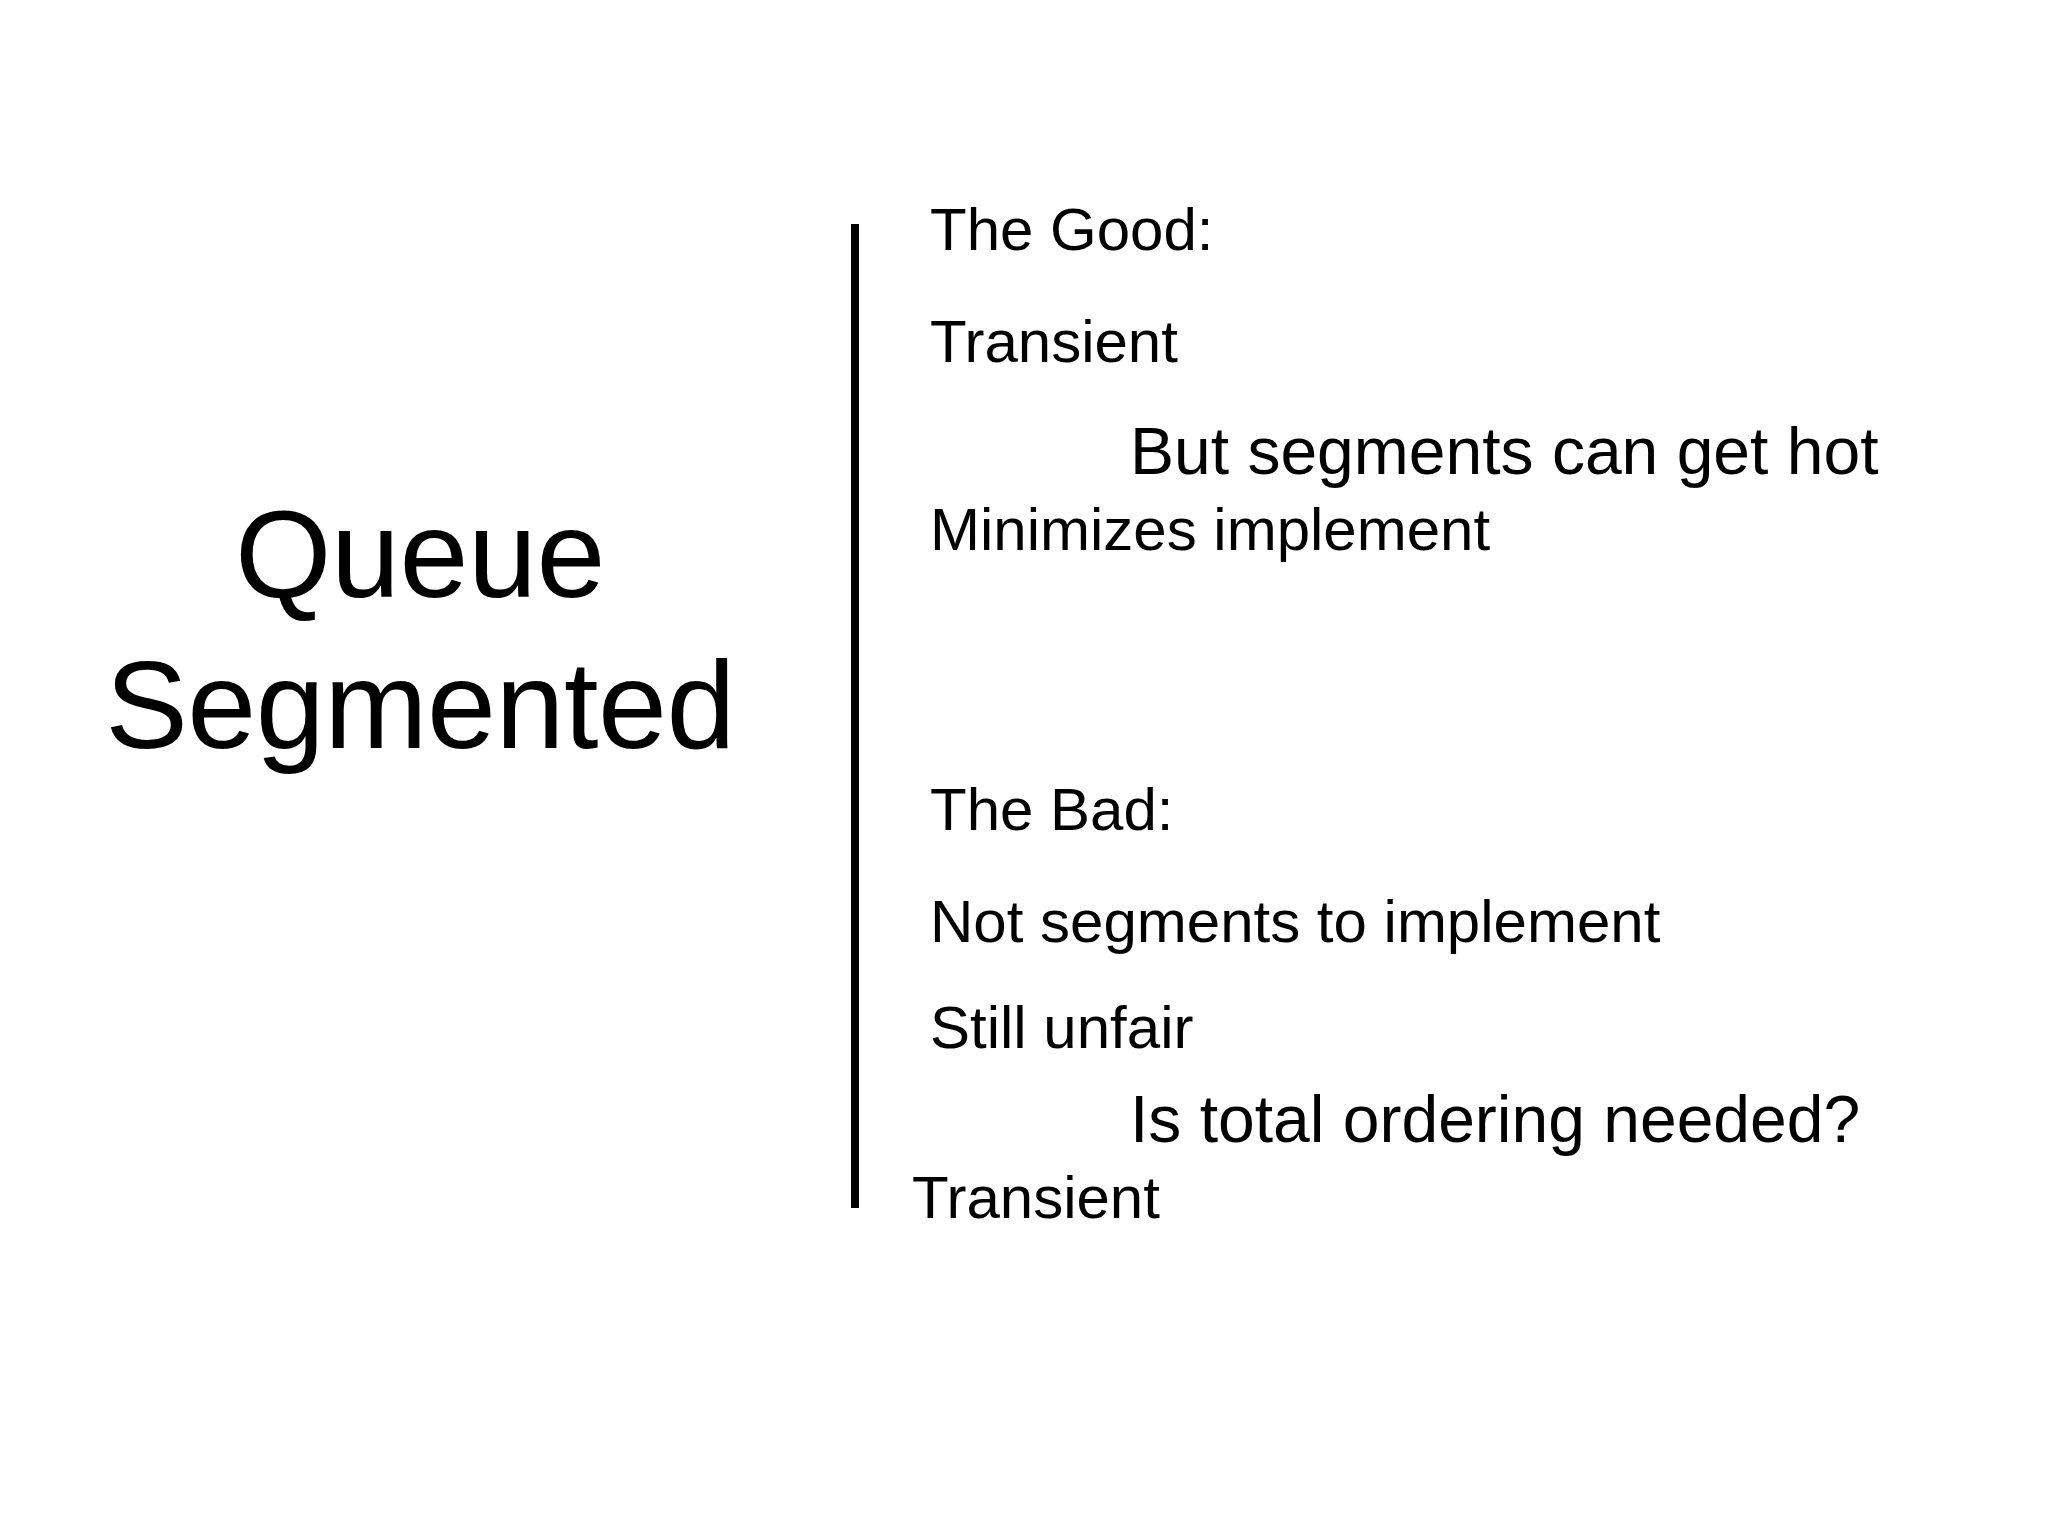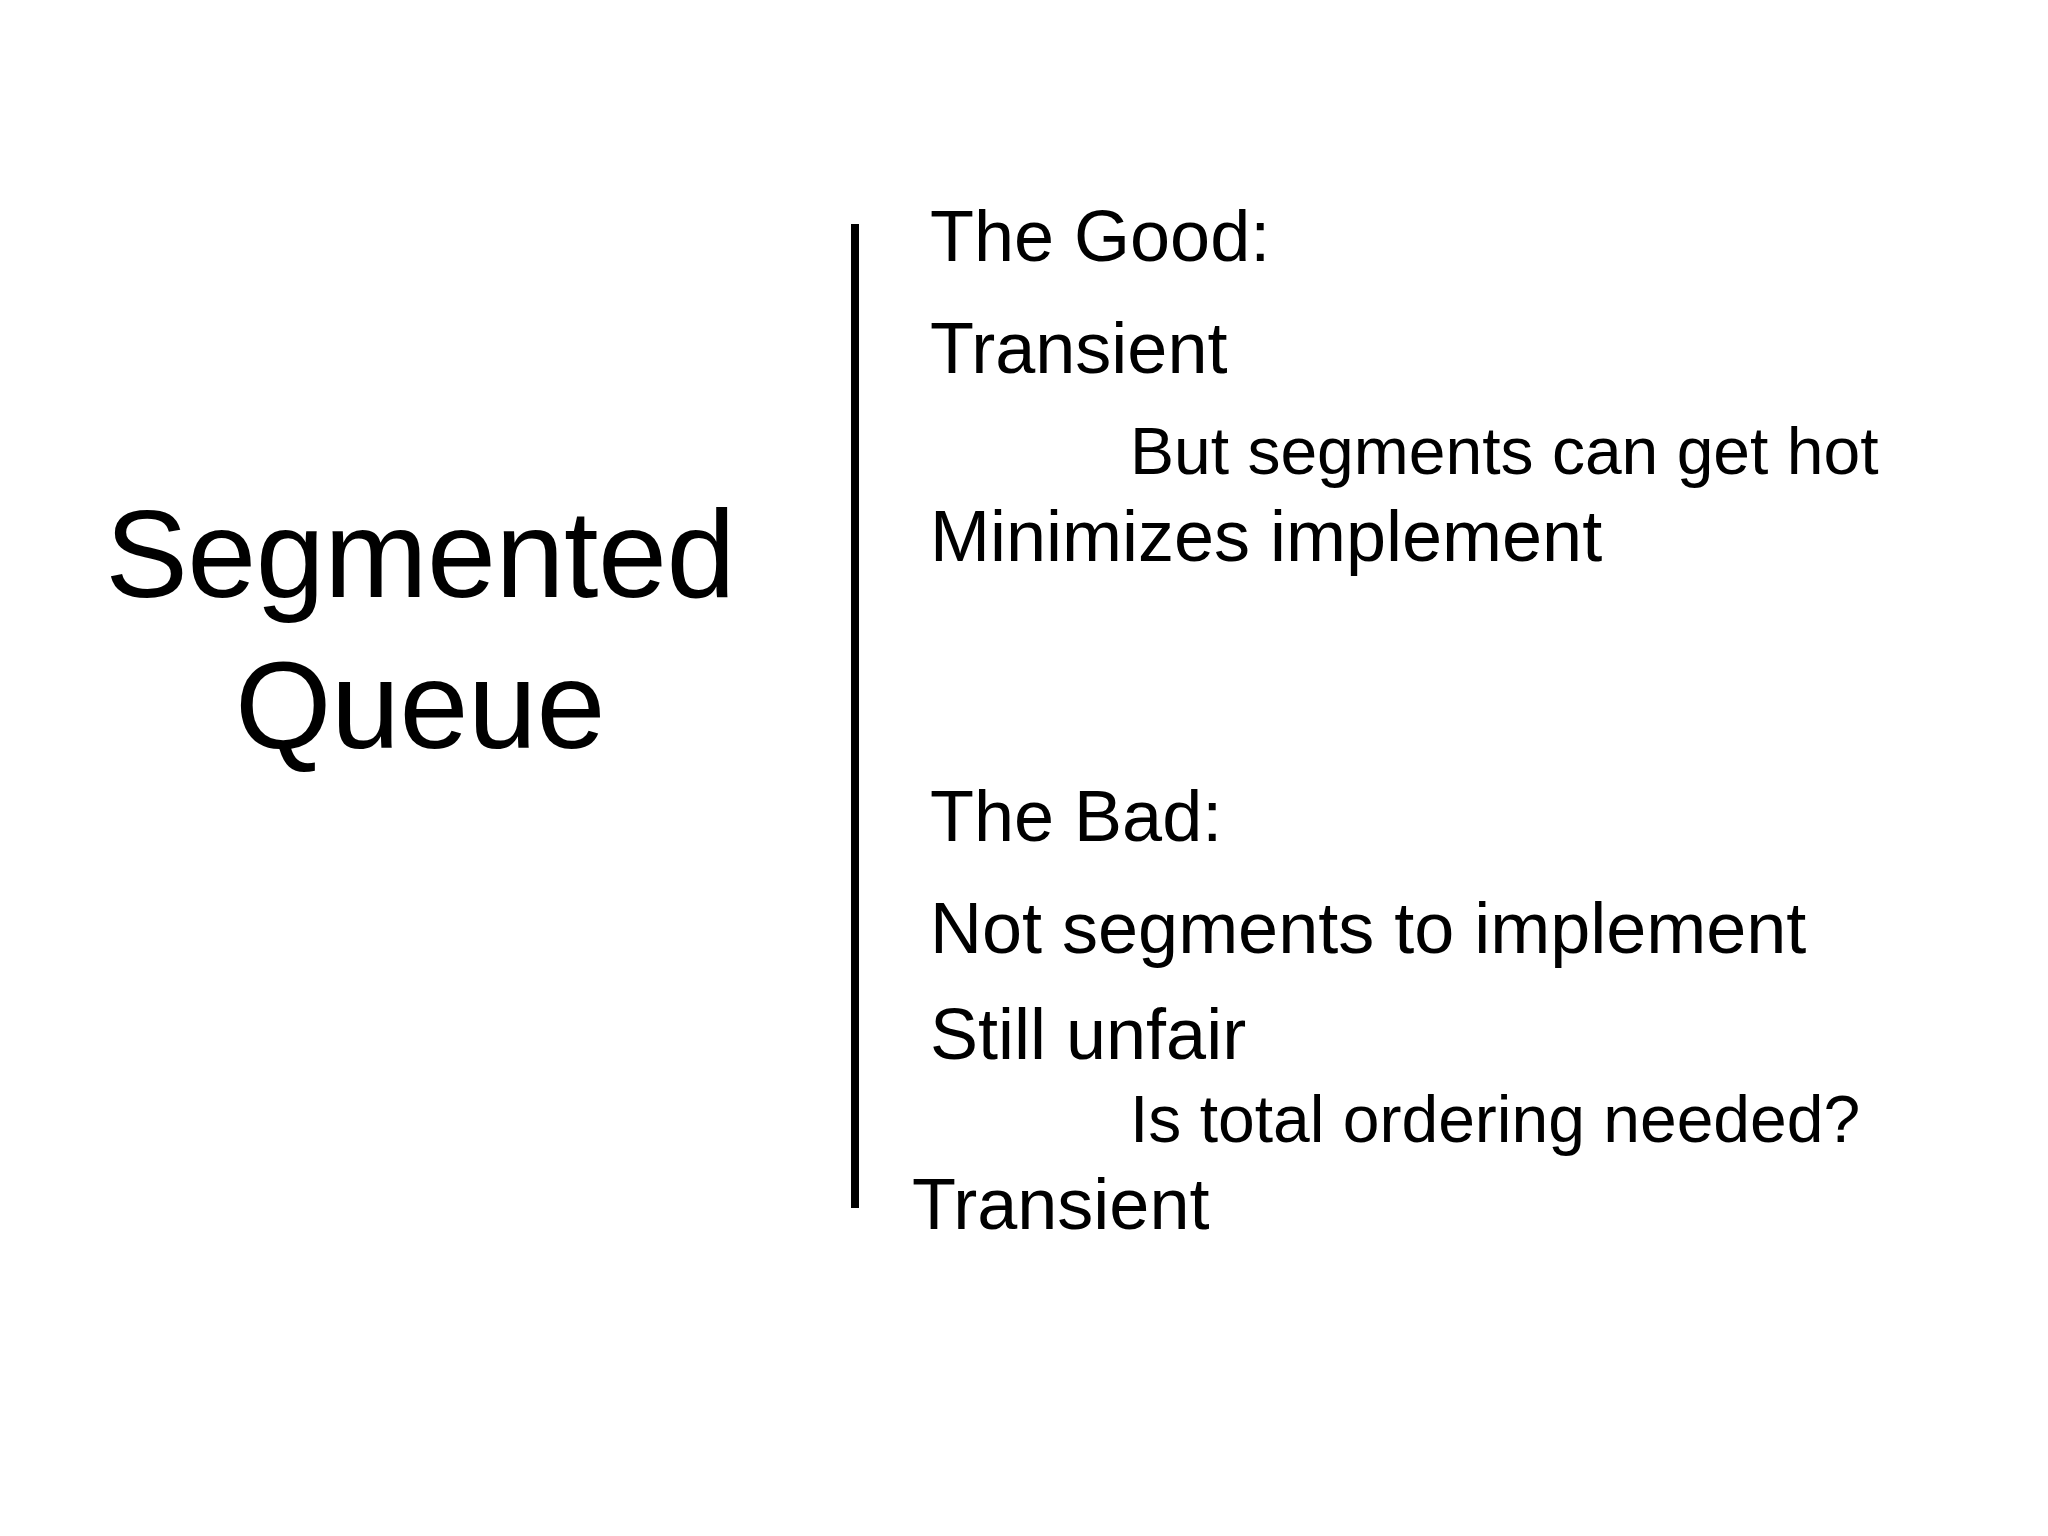--- a/index.html
+++ b/index.html
@@ -60,21 +60,21 @@
     top: 200px;
     width: 1150px;
     height: 1060px;
   }
 
   .section { position: absolute; left: 0; width: 100%; }
   .section-good { top: 0px; }
   .section-bad  { top: 580px; }
 
   .lvl1 {
-    font-size: 72px;
+    font-size: 60px;
     line-height: 1.0;
     margin-left: 50px;
     white-space: nowrap;
   }
   .lvl3 {
     font-size: 66px;
     line-height: 1.0;
     margin-left: 250px;
     white-space: nowrap;
   }
@@ -90,22 +90,22 @@
   .bad-b2   { position: absolute; top: 218px; }
   .bad-b2s  { position: absolute; top: 306px; }
   .bad-b3   { position: absolute; top: 388px; margin-left: 32px; }
 </style>
 </head>
 <body>
 
 <div class="slide">
 
   <div class="title-block">
+    <div class="title-line">Queue</div>
     <div class="title-line">Segmented</div>
-    <div class="title-line">Queue</div>
   </div>
 
   <div class="divider"></div>
 
   <div class="content">
 
     <div class="section section-good">
       <div class="lvl1 good-h">The Good:</div>
       <div class="lvl1 good-b1">Transient</div>
       <div class="lvl3 good-b1s">But segments can get hot</div>

